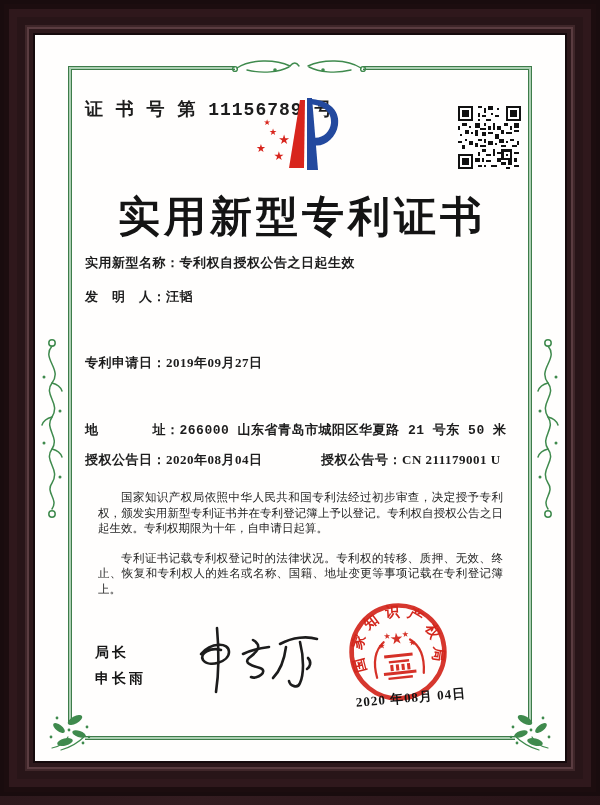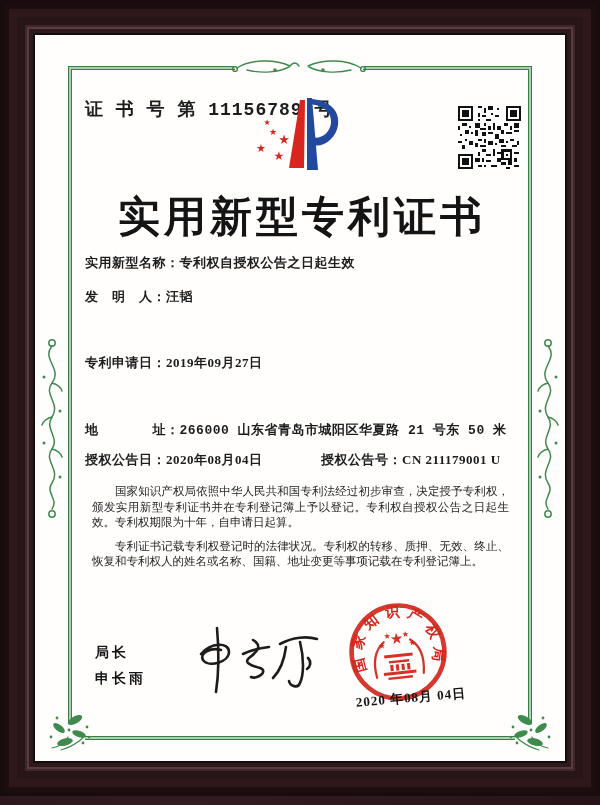--- a/index.html
+++ b/index.html
@@ -40,21 +40,21 @@
   .row{
     position:absolute;left:50px;right:30px;font-size:13px;font-weight:700;
     letter-spacing:0.5px;color:#1d1d1d;white-space:nowrap;
   }
   .row .lbl{display:inline-block;}
   .grant2{position:absolute;left:215px;top:0;margin-left:21px;}
   .body-text{
     position:absolute;left:49px;top:441px;width:433px;
     font-size:11.5px;line-height:15.5px;color:#252525;text-align:justify;font-weight:500;
   }
-  .body-text p{margin:8px;text-indent:2em;}
+  .body-text p{margin:14px;text-indent:2em;}
   .signer{
     position:absolute;left:60px;top:604px;
     font-family:Liberation Sans, sans-serif;
     font-size:14px;font-weight:600;letter-spacing:3px;color:#161616;line-height:26px;
   }
   .signature{position:absolute;left:152px;top:585px;width:152px;height:80px;}
   .seal{position:absolute;left:312px;top:566px;width:102px;height:102px;transform:rotate(-6deg);}
   .seal-date{
     position:absolute;left:308px;top:654px;width:136px;text-align:center;
     font-size:13px;font-weight:700;color:#141414;letter-spacing:1px;

